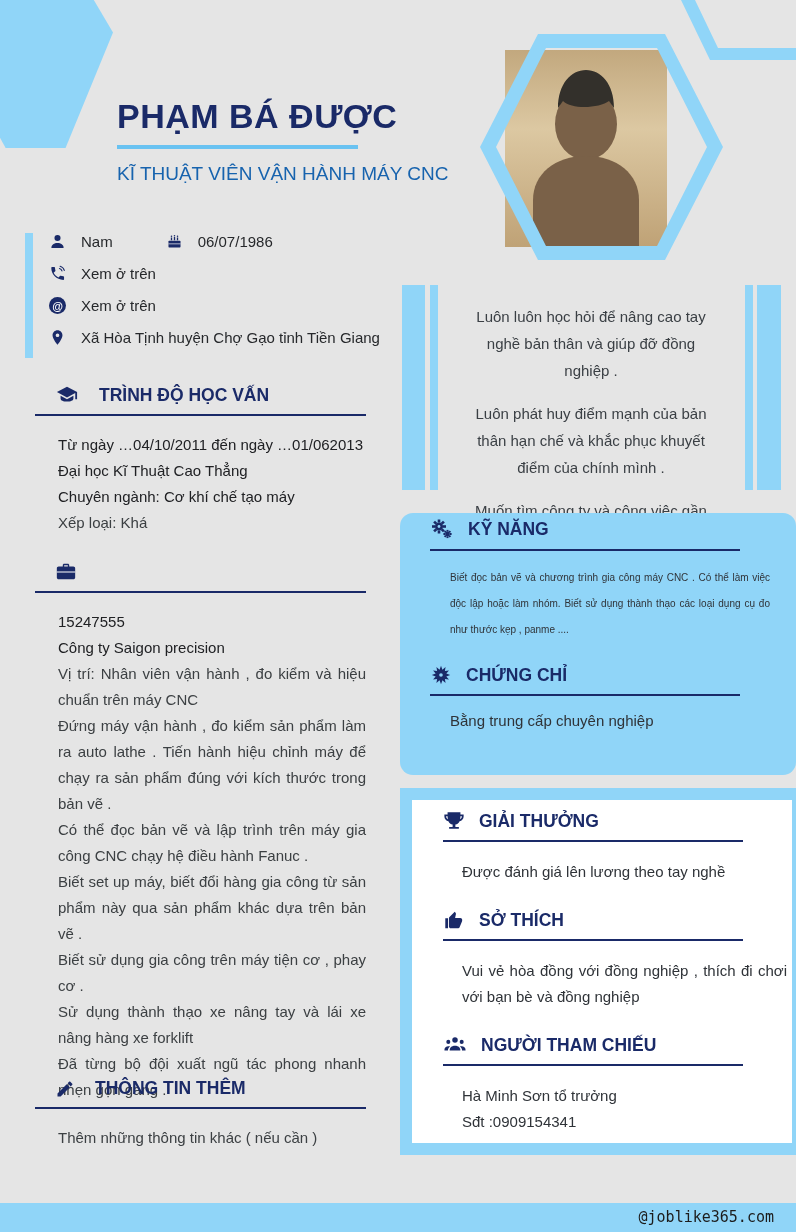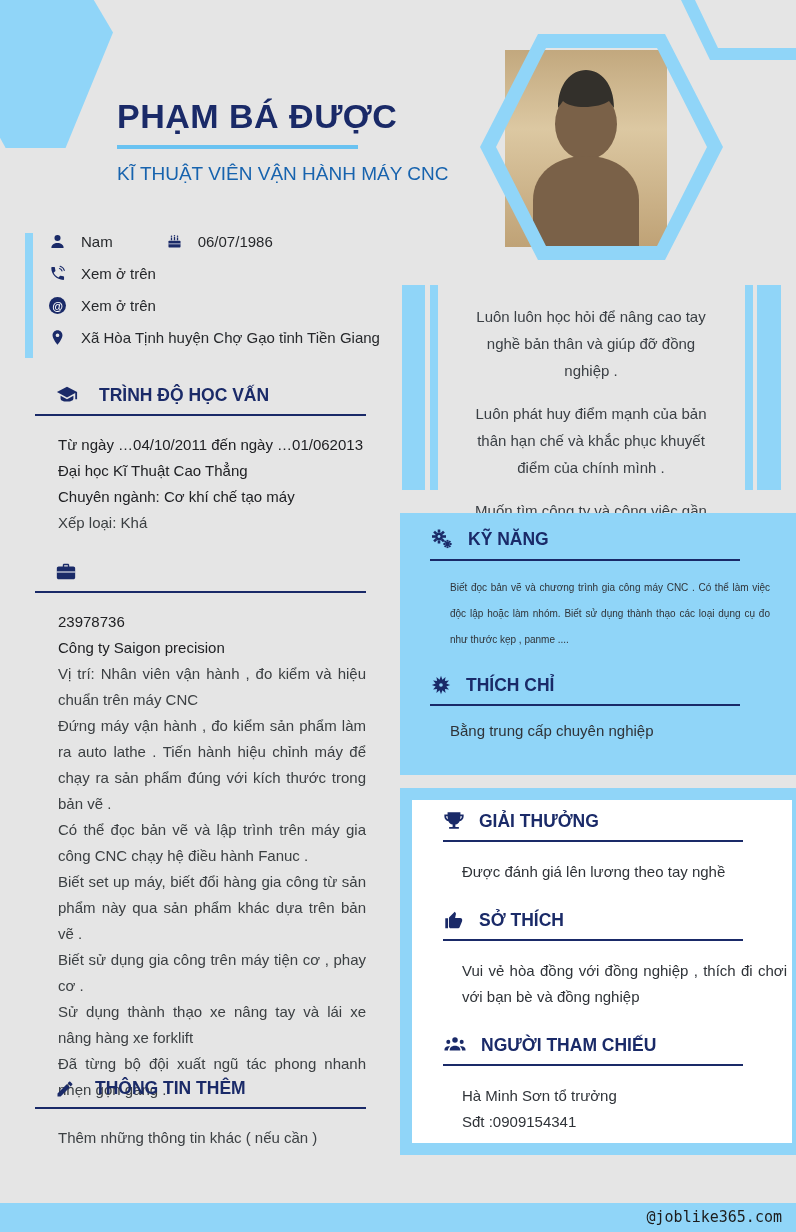--- a/index.html
+++ b/index.html
@@ -48,35 +48,35 @@
   .jt p{margin:0;}
 
   
   .quote{position:absolute;left:400px;top:285px;width:382px;height:205px;}
   .qbar{position:absolute;top:0;height:205px;background:var(--accent);}
   .qb1{left:2px;width:23px;}.qb2{left:30px;width:8px;}.qb3{right:29px;width:8px;}.qb4{right:1px;width:24px;}
   .qtext{position:absolute;left:50px;right:50px;top:2px;text-align:center;font-size:15px;line-height:27px;color:#3a3f44;}
   .qtext p{margin:16px;}
 
   .skills-panel{position:absolute;left:400px;top:513px;width:396px;height:262px;background:var(--accent);
-                padding:14px 0 0 30px;box-sizing:border-box;}
+                padding:4px 0 0 30px;box-sizing:border-box;border-radius:13px;}
   .panel-h{display:flex;align-items:center;gap:14px;width:310px;padding-bottom:8px;
            border-bottom:2px solid var(--navy);color:var(--navy);font-weight:bold;font-size:17.5px;white-space:nowrap;}
   .skills-text{width:320px;margin:14px 0 0 20px;font-size:10px;line-height:26px;color:#2f3338;text-align:justify;}
   .h-cert{margin-top:21px;}
   .cert-text{margin:16px 0 0 20px;font-size:15px;color:#2f3338;}
 
   .box2{position:absolute;left:400px;top:788px;width:404px;height:367px;border:12px solid var(--accent);
         background:#fff;box-sizing:border-box;padding:10px 0 0 31px;}
   .box2 .panel-h{width:300px;}
   .t-line{margin:17px 0 0 19px;width:325px;font-size:15px;line-height:26px;color:#2f3338;}
   .mt24{margin-top:24px;}
 
   .footer{position:absolute;left:0;bottom:0;width:100%;height:29px;background:var(--accent);box-sizing:border-box;
-          text-align:right;padding-right:14px;font-family:"DejaVu Sans Mono",monospace;
+          text-align:right;padding-right:22px;font-family:"DejaVu Sans Mono",monospace;
           font-size:15px;line-height:29px;color:#1c1c1c;}
 </style>
 </head>
 <body>
 
 <div class="page">
 
   <div class="decor-tl"></div>
   <svg class="decor-tr" width="146" height="62" viewBox="0 0 146 62">
     <path fill="#90D5F8" d="M31 0 L45 0 L68 48 L146 48 L146 60 L60 60 Z"></path>
@@ -160,21 +160,21 @@
   </div>
 
   <div class="sec" style="top:561px;">
     <div class="sec-h">
       <svg class="ic" width="22" height="22" viewBox="0 0 24 24">
         <path d="M10 3h4c.83 0 1.5.67 1.5 1.5V6H20c1.1 0 2 .9 2 2v10c0 1.1-.9 2-2 2H4c-1.1 0-2-.9-2-2V8c0-1.1.9-2 2-2h4.5V4.5C8.5 3.67 9.17 3 10 3zm0 1.5V6h4V4.5h-4z"></path>
         <rect x="2" y="11.4" width="20" height="1.2" fill="#fff" opacity=".9"></rect>
       </svg>
     </div>
     <div class="sec-body jt">
-      <div class="b">23978736</div>
+      <div class="b">15247555</div>
       <div class="b">Công ty Saigon precision</div>
       <p>Vị trí: Nhân viên vận hành , đo kiểm  và hiệu chuẩn trên máy CNC</p>
       <p>Đứng máy vận hành , đo kiểm sản phẩm làm ra auto lathe . Tiến hành hiệu chỉnh máy để chạy ra sản phẩm đúng với kích thước trong bản vẽ .</p>
       <p>Có thể đọc bản vẽ và lập trình trên máy gia công CNC chạy hệ điều hành Fanuc .</p>
       <p>Biết set up máy, biết đổi hàng gia công từ sản phẩm này qua sản phẩm khác dựa trên bản vẽ .</p>
       <p>Biết sử dụng gia công trên máy tiện cơ , phay cơ .</p>
       <p>Sử dụng thành thạo xe nâng tay và  lái xe nâng hàng xe forklift</p>
       <p>Đã từng bộ đội xuất ngũ tác phong nhanh nhẹn gọn gàng .</p>
     </div>
   </div>
@@ -230,21 +230,21 @@
       </svg>
       <span>KỸ NĂNG</span>
     </div>
     <div class="skills-text">Biết đọc bản vẽ và chương trình gia công máy CNC . Có thể làm việc độc lập hoặc làm nhóm. Biết sử dụng thành thạo các loại dụng cụ đo như thước kẹp , panme ....</div>
 
     <div class="panel-h h-cert">
       <svg width="22" height="22" viewBox="0 0 24 24">
         <polygon fill="#1A2A68" points="22,12 17.8,13.55 20.66,17 16.24,16.24 17,20.66 13.55,17.8 12,22 10.45,17.8 7,20.66 7.76,16.24 3.34,17 6.2,13.55 2,12 6.2,10.45 3.34,7 7.76,7.76 7,3.34 10.45,6.2 12,2 13.55,6.2 17,3.34 16.24,7.76 20.66,7 17.8,10.45"></polygon>
         <circle cx="12" cy="12" r="2" fill="#90D5F8"></circle>
       </svg>
-      <span>THÍCH CHỈ</span>
+      <span>CHỨNG CHỈ</span>
     </div>
     <div class="cert-text">Bằng trung cấp chuyên nghiệp</div>
   </div>
 
   <div class="box2">
     <div class="panel-h">
       <svg class="ic" width="22" height="22" viewBox="0 0 24 24">
         <path d="M5 2.5h14v2.3h3.5v2.4c0 2.6-1.9 4.7-4.4 5.1-.8 1.9-2.5 3.3-4.6 3.6v2.6h3.8v2H6.7v-2h3.8v-2.6c-2.1-.3-3.8-1.7-4.6-3.6C3.4 11.9 1.5 9.8 1.5 7.2V4.8H5V2.5zM3.4 6.8v.4c0 1.3.8 2.4 1.9 2.9-.2-1-.3-2.1-.3-3.3H3.4zm17.2 0H19c0 1.2-.1 2.3-.3 3.3 1.1-.5 1.9-1.6 1.9-2.9v-.4z"></path>
       </svg>
       <span>GIẢI THƯỞNG</span>

